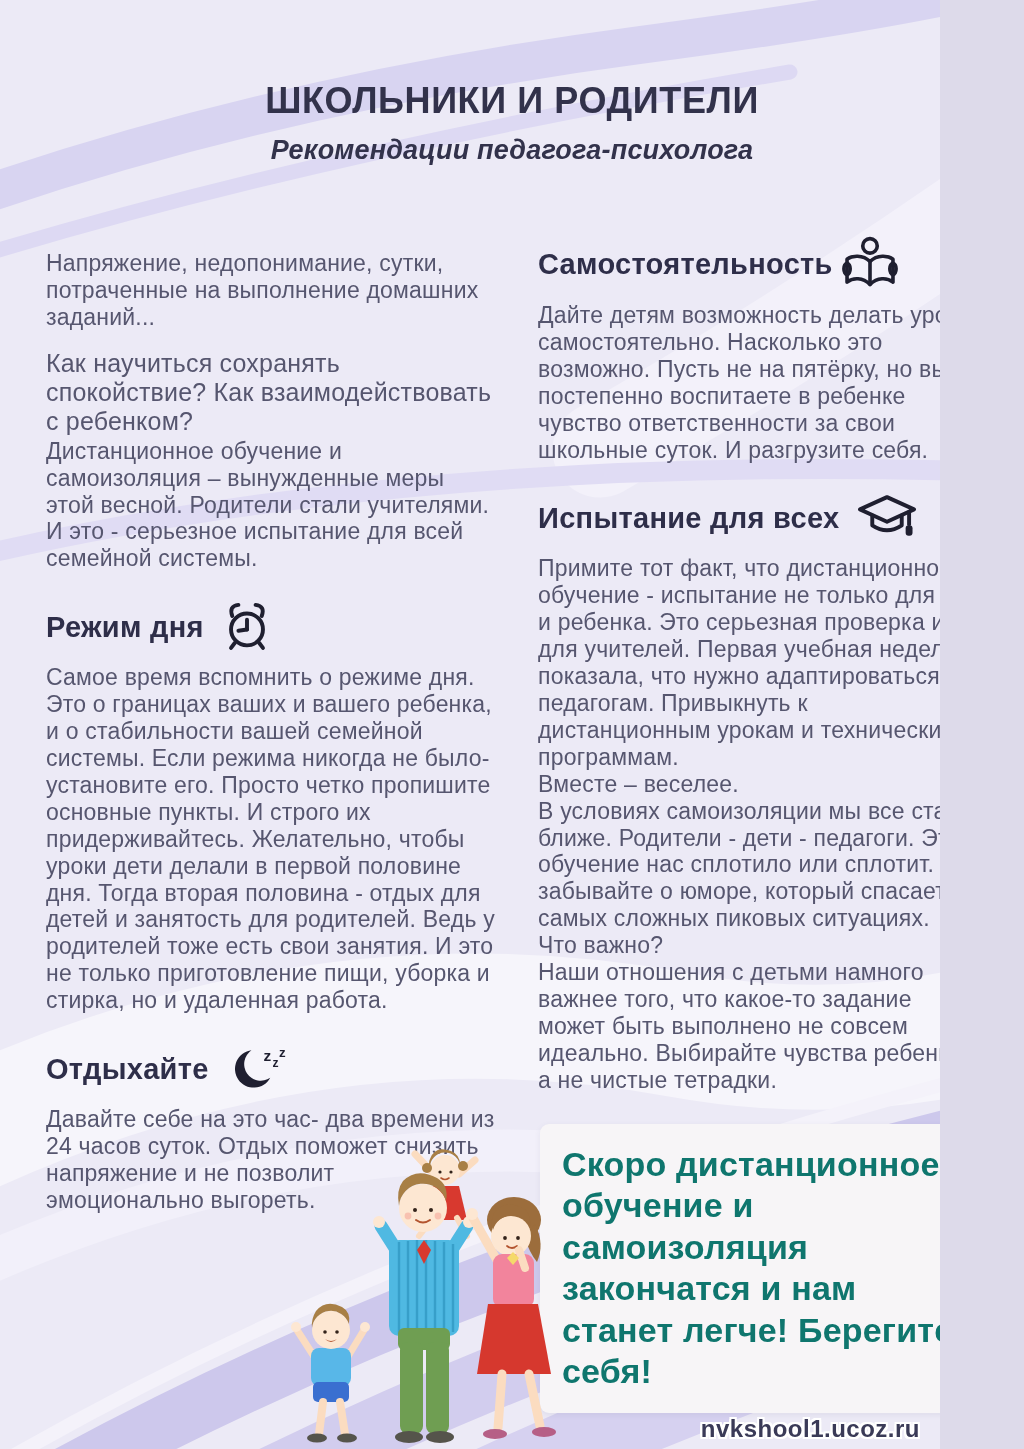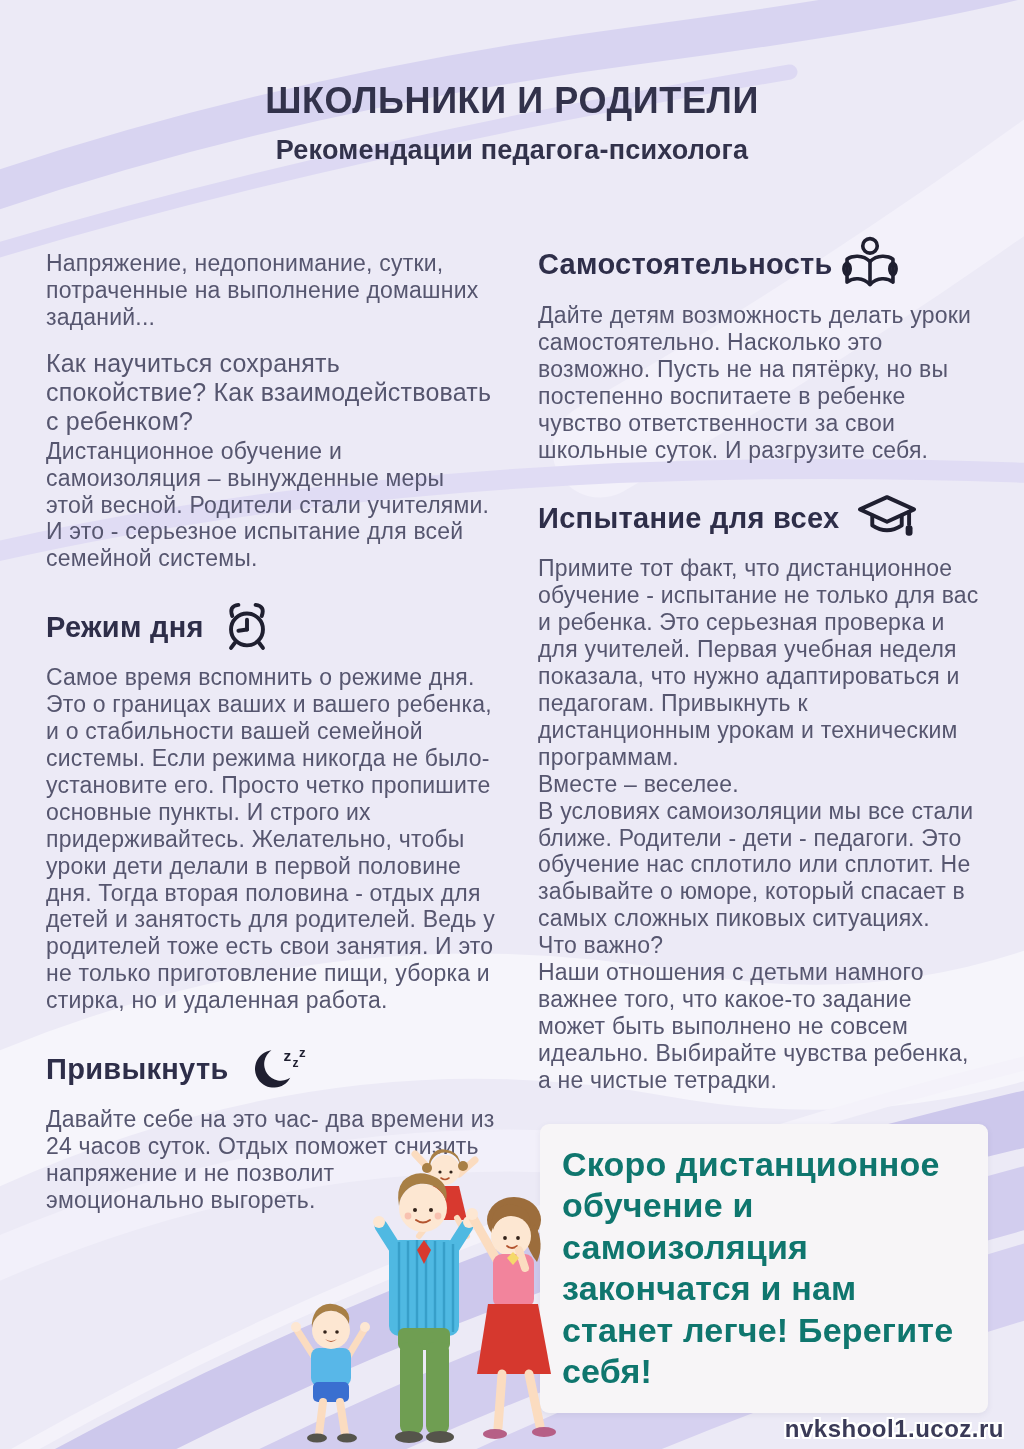--- a/index.html
+++ b/index.html
@@ -1,24 +1,24 @@
 <!DOCTYPE html>
 <html><head>
 <meta charset="utf-8">
 <style>
   html,body{margin:0;padding:0;background:#dddaea;}
   .page{
-    position:relative; width:1024px; height:1449px; overflow:hidden;
+    position:relative; width:940px; height:1449px; overflow:hidden;
     background:#eceaf6;
     font-family:"Liberation Sans", sans-serif;
   }
   .bg{position:absolute;left:0;top:0;width:1024px;height:1449px;}
   header{position:absolute;top:80px;left:0;width:1024px;text-align:center;color:#32324b;z-index:2;}
   .title{font-size:36px;font-weight:800;line-height:1.16;letter-spacing:0.6px;margin:0;}
-  .subtitle{font-size:27px;font-weight:700;margin:13px 0 0;letter-spacing:0.2px;}
+  .subtitle{font-size:27px;font-weight:700;margin:13px 0 0;letter-spacing:0.2px;font-style:italic;}
   .col{position:absolute;z-index:2;color:#56566f;}
   .col-left{left:46px;top:250px;width:452px;}
   .col-right{left:538px;top:236px;width:444px;}
   .body-text{font-size:23px;line-height:1.17;letter-spacing:0.2px;margin:0;}
   .intro-question{font-size:25px;line-height:1.16;letter-spacing:0.2px;margin:18px 0 2px;}
   .section-head{display:flex;align-items:center;gap:16px;margin:28px 0 10px;color:#2e2e49;}
   .section-head.first{margin-top:0;gap:8px;}
   .section-head h3{font-size:29px;font-weight:800;margin:0;letter-spacing:0.3px;white-space:nowrap;}
   .icon{flex:0 0 auto;display:block;}
   .para{margin:0;}
@@ -76,21 +76,21 @@
           <path d="M10 13 Q7 5 15 4"></path>
             <path d="M34 13 Q37 5 29 4"></path>
           <path d="M12 35 L9 39"></path>
             <path d="M32 35 L35 39"></path>
         </g>
       </svg>
     </div>
     <p class="body-text">Самое время вспомнить о режиме дня. Это о границах ваших и вашего ребенка, и о стабильности вашей семейной системы. Если режима никогда не было- установите его. Просто четко пропишите основные пункты. И строго их придерживайтесь. Желательно, чтобы уроки дети делали в первой половине дня. Тогда вторая половина - отдых для детей и занятость для родителей. Ведь у родителей тоже есть свои занятия. И это не только приготовление пищи, уборка и стирка, но и удаленная работа.</p>
 
     <div class="section-head">
-      <h3>Привыкнуть</h3>
+      <h3>Отдыхайте</h3>
       <svg class="icon" width="64" height="54" viewBox="0 0 58 48">
         <path d="M24 7 A17 17 0 1 0 41 32 A14 14 0 0 1 24 7 Z" fill="#1f1f30"></path>
         <text x="35" y="17" font-size="14" font-weight="700" fill="#1f1f30" font-family="Liberation Sans, sans-serif">z</text>
         <text x="43" y="22" font-size="11" font-weight="700" fill="#1f1f30" font-family="Liberation Sans, sans-serif">z</text>
         <text x="49" y="13" font-size="12" font-weight="700" fill="#1f1f30" font-family="Liberation Sans, sans-serif">z</text>
       </svg>
     </div>
     <p class="body-text">Давайте себе на это час- два времени из 24 часов суток. Отдых поможет снизить напряжение и не позволит эмоционально выгореть.</p>
   </div>
 

